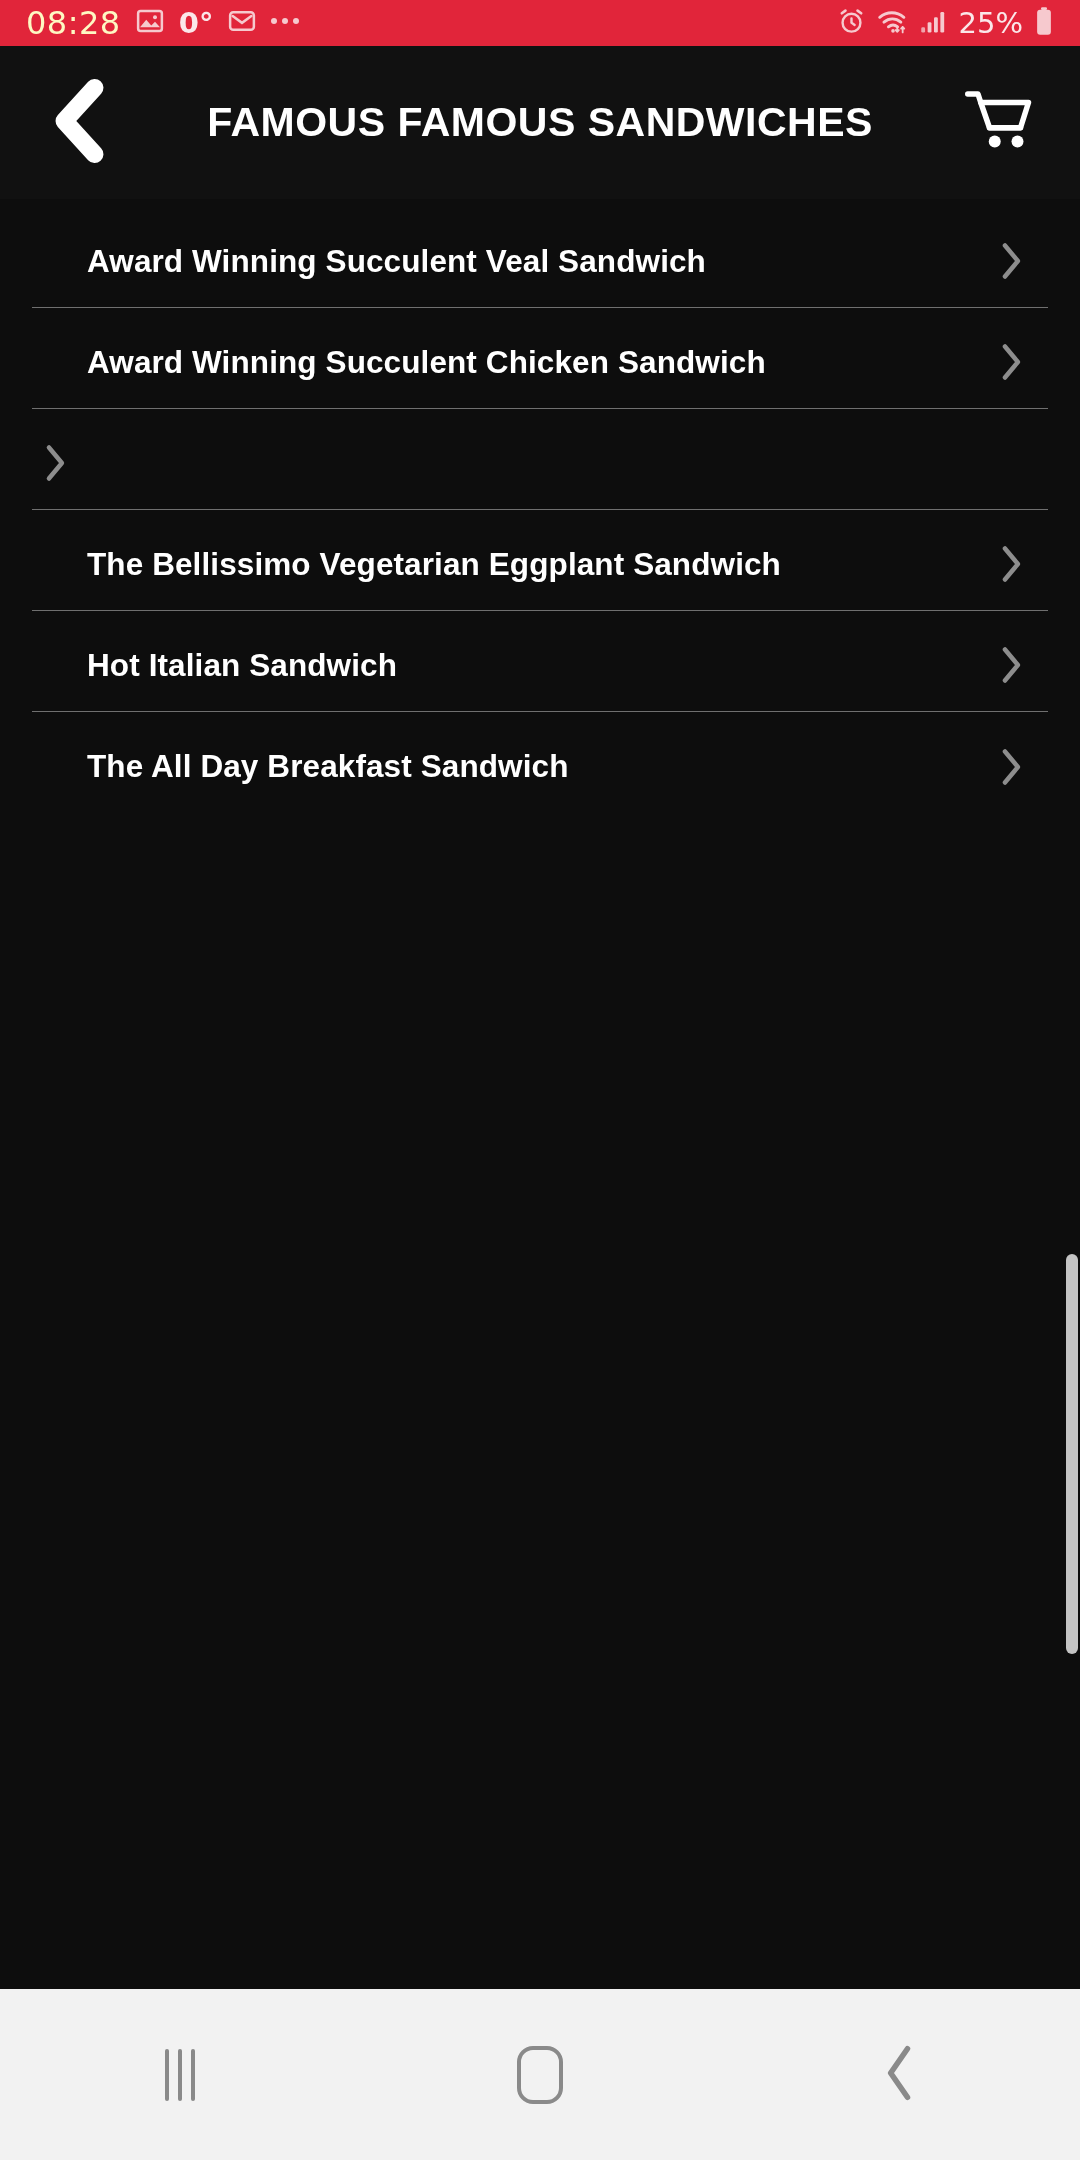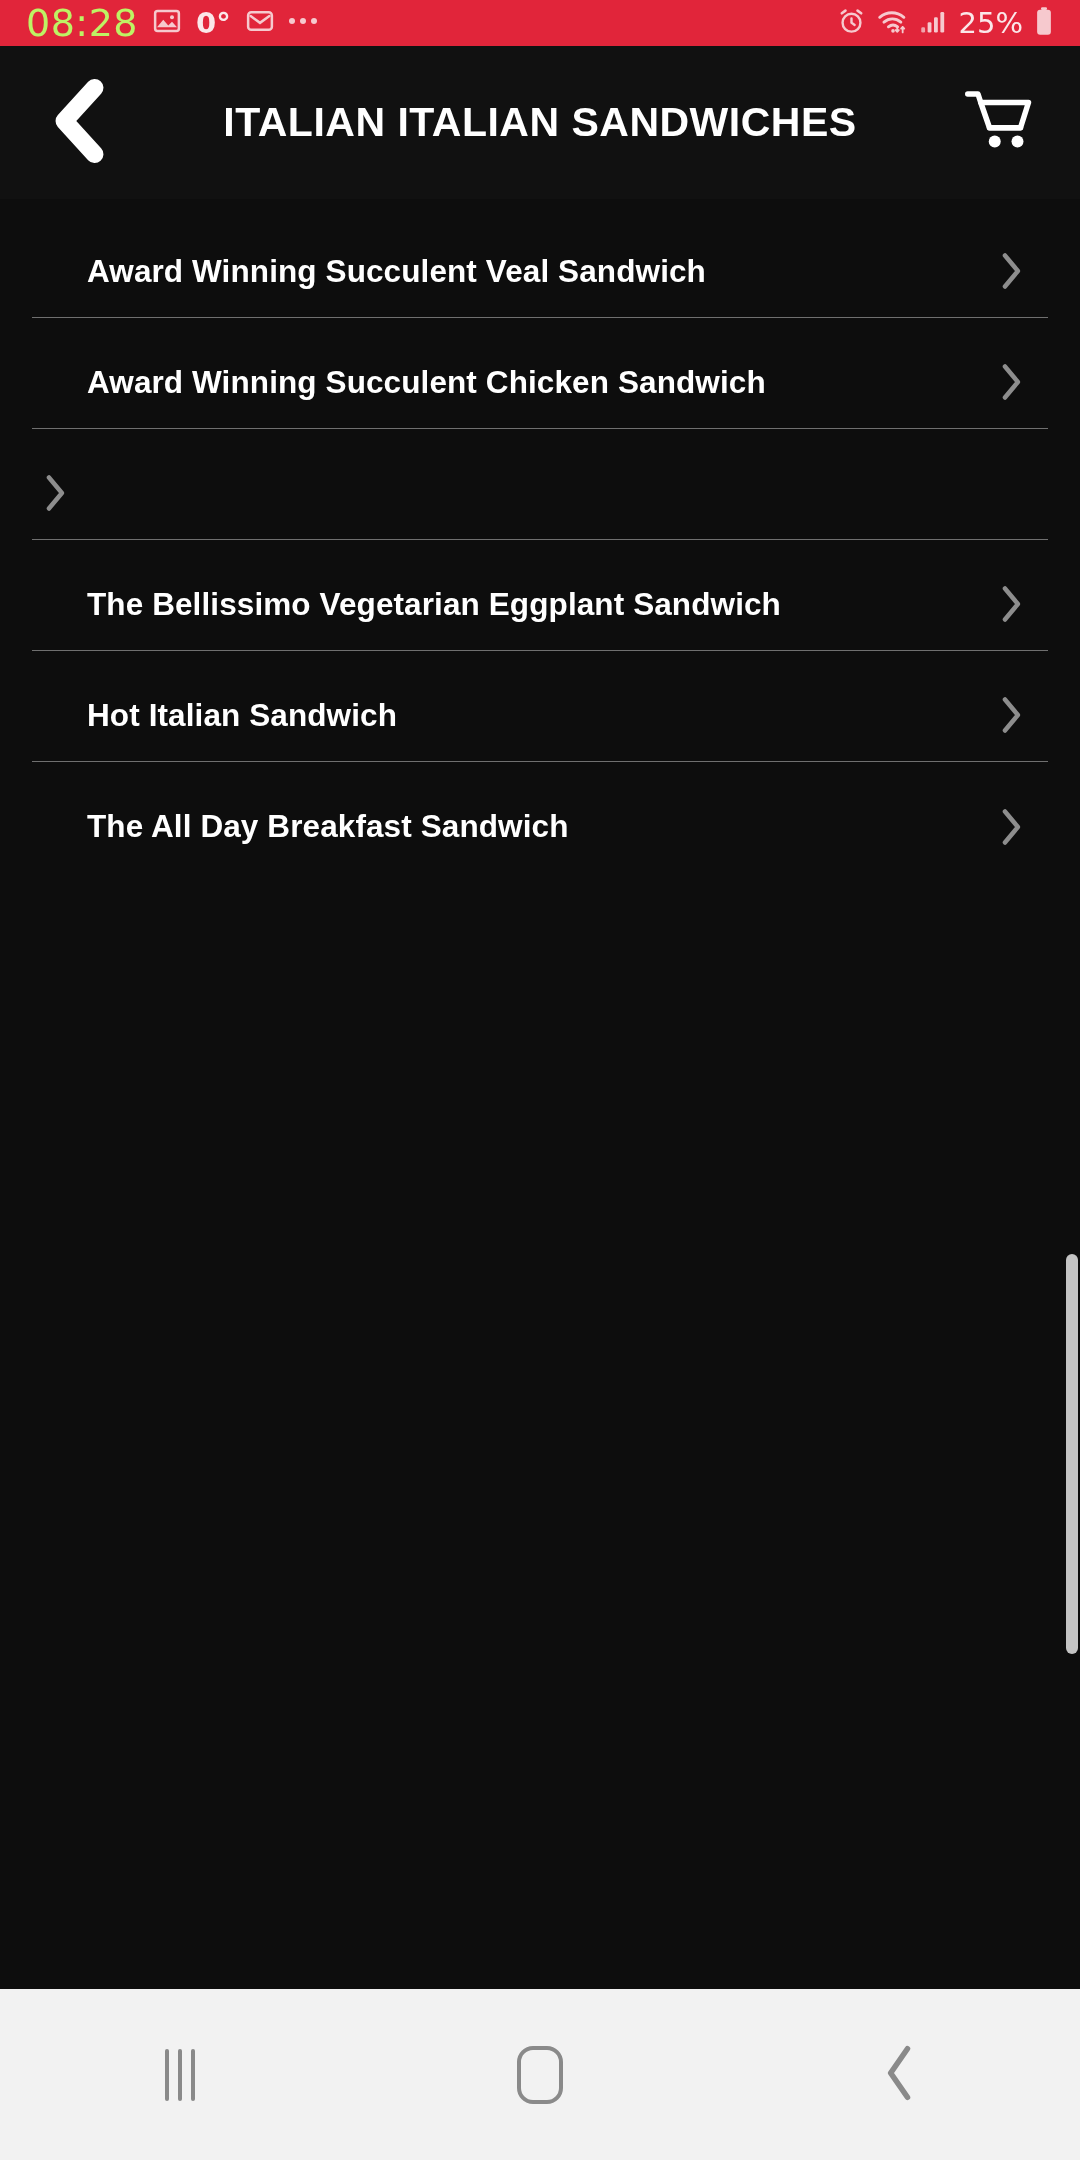--- a/index.html
+++ b/index.html
@@ -14,21 +14,21 @@
   
   .status-bar{
     position:absolute; top:0; left:0; width:1080px; height:46px;
     background:#e1253a;
     display:flex; align-items:center; justify-content:space-between;
     padding:0 26px;
   }
   .status-left{ display:flex; align-items:center; gap:14px; }
   .status-right{ display:flex; align-items:center; gap:11px; }
   .status-time{
-    color:#bef264; font-size:38px; font-weight:400; letter-spacing:.5px;
+    color:#fef9c3; font-size:32px; font-weight:400; letter-spacing:.5px;
     font-family:"DejaVu Sans", sans-serif;
   }
   .status-temp{
     color:#fbe7e9; font-size:29px; font-weight:600;
     font-family:"DejaVu Sans", sans-serif;
   }
   .status-batt-pct{
     color:#fbe7e9; font-size:29px; font-weight:500; letter-spacing:0;
     font-family:"DejaVu Sans", sans-serif;
   }
@@ -59,21 +59,21 @@
   }
 
   
   .list{
     position:absolute; top:199px; left:0; width:1080px;
     padding-top:8px;
   }
   .list-item{
     position:relative;
     height:93px;
-    margin:18px 32px;
+    margin:8px 32px;
     display:flex; align-items:center;
     border-bottom:1.5px solid #6f6f6f;
   }
   .list-item:last-child{ border-bottom:none; }
   .item-label{
     flex:1;
     color:#ffffff;
     font-size:31.5px;
     font-weight:700;
     letter-spacing:.1px;
@@ -180,21 +180,21 @@
   </div>
 
   <div class="app-header">
     <div class="back-btn">
       <span>
         <svg width="64" height="86" viewBox="0 0 32 44" fill="none">
           <path d="M24 5L8.5 22 24 39" stroke="#ffffff" stroke-width="9" stroke-linecap="round" stroke-linejoin="round"></path>
         </svg>
       </span>
     </div>
-    <div class="app-title">ITALIAN ITALIAN SANDWICHES</div>
+    <div class="app-title">FAMOUS FAMOUS SANDWICHES</div>
     <div class="cart-btn">
       <span>
         <svg width="70" height="66" viewBox="0 0 28 26" fill="none">
           <path d="M1.5 2.2h4.1l1.1 3.4" stroke="#ffffff" stroke-width="2.2" stroke-linecap="round" stroke-linejoin="round"></path>
           <path d="M6.7 5.6h19.1l-3.2 10.1H10.2L6.7 5.6z" stroke="#ffffff" stroke-width="2.2" stroke-linejoin="round"></path>
           <path d="M10.2 15.7h12.4" stroke="#ffffff" stroke-width="2.2" stroke-linecap="round"></path>
           <circle cx="12.3" cy="21.2" r="2.4" fill="#ffffff"></circle>
           <circle cx="21.4" cy="21.2" r="2.4" fill="#ffffff"></circle>
         </svg>
       </span>

